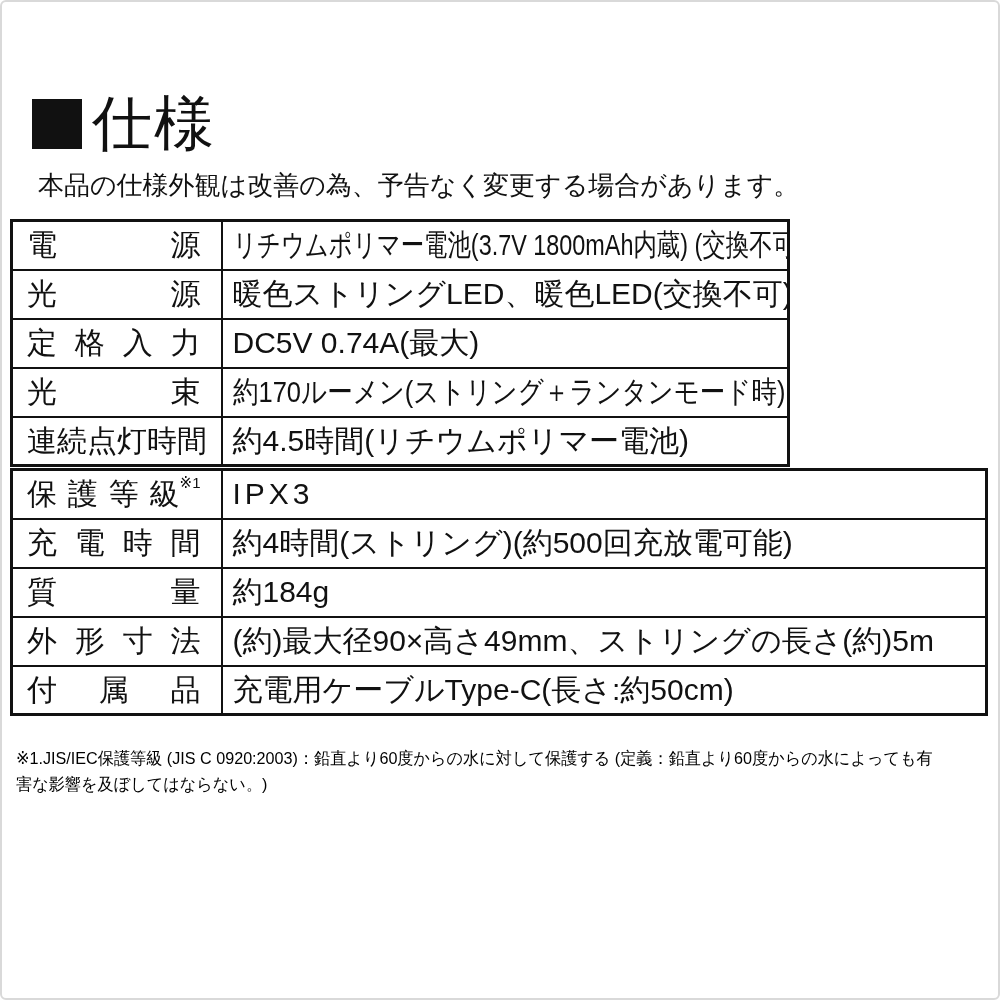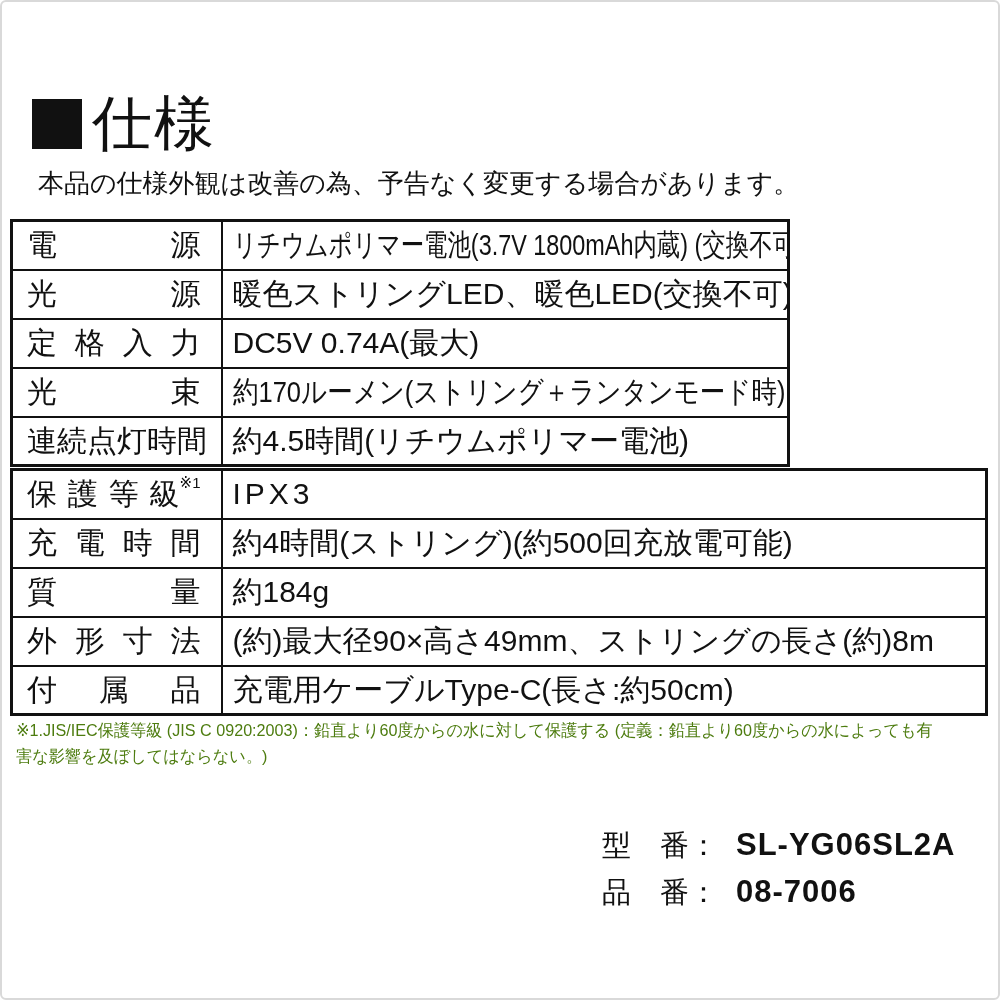--- a/index.html
+++ b/index.html
@@ -21,21 +21,21 @@
   .title-row {
     position: absolute; left: 30px; top: 92px;
     display: flex; align-items: center; gap: 10px;
   }
   .title-square { width: 50px; height: 50px; background: #111; display: inline-block; }
   .title-text { font-size: 60px; font-weight: 500; letter-spacing: 2px; line-height: 1; }
 
   
   .note {
     position: absolute; left: 36px; top: 168px;
-    font-size: 26px; line-height: 1.2; white-space: nowrap; font-family: Liberation Mono, monospace;
+    font-size: 26px; line-height: 1.2; white-space: nowrap;
   }
 
   
   table.spec {
     position: absolute; left: 8px;
     border-collapse: collapse;
     table-layout: fixed;
     background: #fff;
     border: 3px solid #111;
   }
@@ -53,22 +53,22 @@
   .jchars { flex: 1; display: flex; justify-content: space-between; line-height: 1; }
   .lblsup { font-size: 15px; align-self: flex-start; margin-top: 4px; line-height: 1; }
   td.val { padding: 0 6px 0 10px; white-space: nowrap; }
   .vtext { display: inline-block; transform-origin: left center; line-height: 1; }
   .cx78 { transform: scaleX(0.78); }
   .cx85 { transform: scaleX(0.85); }
   .ls3 { letter-spacing: 4px; }
 
   
   .footnote {
-    position: absolute; left: 14px; top: 716px;
-    font-size: 17px; line-height: 1.55; color: #4d7c0f;
+    position: absolute; left: 14px; top: 744px;
+    font-size: 17px; line-height: 1.55; color: #000000;
   }
   .fline { white-space: nowrap; transform: scaleX(0.95); transform-origin: left center; }
 
   
   .model-block {
     position: absolute; left: 600px; top: 824px;
     display: flex; flex-direction: column; gap: 7px;
   }
   .model-row { display: flex; align-items: baseline; gap: 18px; }
   .model-label { font-size: 29px; font-weight: 500; white-space: pre; }
@@ -196,21 +196,21 @@
       <td class="lbl">
             <div class="lbl-inner">
               <span class="jchars">
                 <span>外</span>
                 <span>形</span>
                 <span>寸</span>
                 <span>法</span>
               </span>
             </div>
           </td>
-      <td class="val"><span class="vtext">(約)最大径90×高さ49mm、ストリングの長さ(約)8m</span></td>
+      <td class="val"><span class="vtext">(約)最大径90×高さ49mm、ストリングの長さ(約)5m</span></td>
     </tr>
     <tr>
       <td class="lbl">
             <div class="lbl-inner">
               <span class="jchars">
                 <span>付</span>
                 <span>属</span>
                 <span>品</span>
               </span>
             </div>
@@ -218,24 +218,14 @@
       <td class="val"><span class="vtext">充電用ケーブルType-C(長さ:約50cm)</span></td>
     </tr>
   </tbody>
     </table>
 
   <div class="footnote">
     <div class="fline">※1.JIS/IEC保護等級 (JIS C 0920:2003)：鉛直より60度からの水に対して保護する (定義：鉛直より60度からの水によっても有</div>
     <div class="fline">害な影響を及ぼしてはならない。)</div>
   </div>
 
-  <div class="model-block">
-    <div class="model-row">
-      <span class="model-label">型　番：</span>
-      <span class="model-value">SL-YG06SL2A</span>
-    </div>
-    <div class="model-row">
-      <span class="model-label">品　番：</span>
-      <span class="model-value">08-7006</span>
-    </div>
-  </div>
 
 </div>
 
 </body></html>

